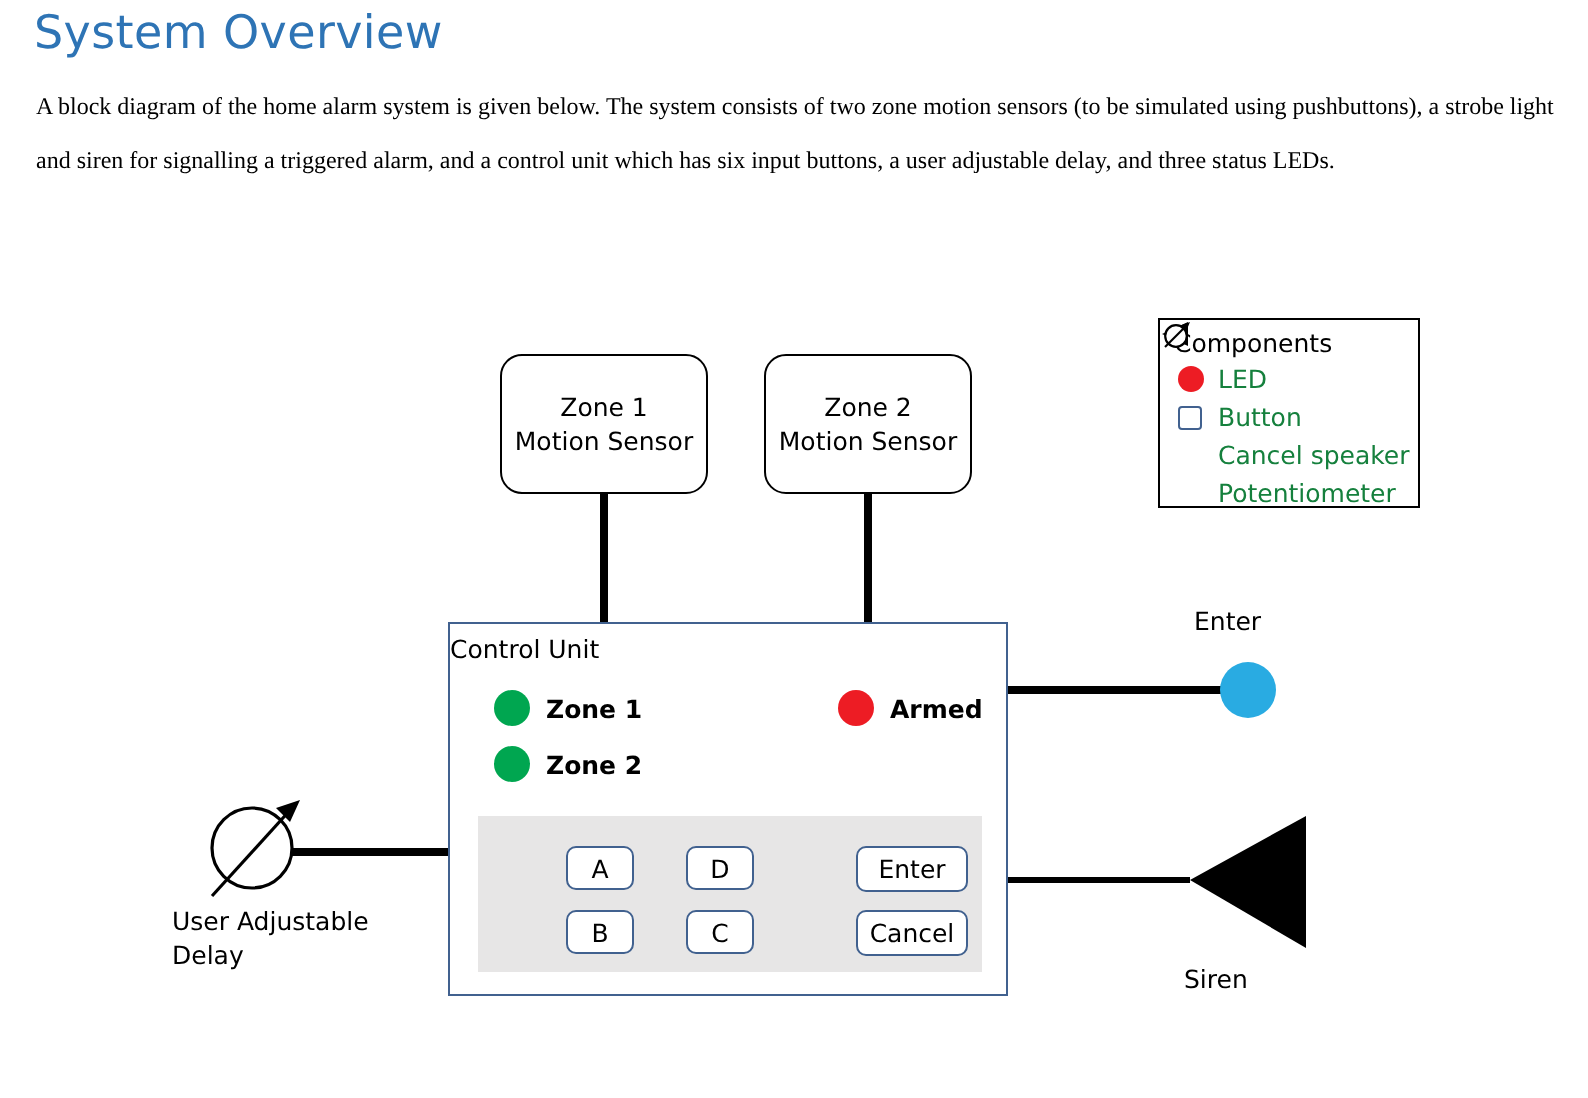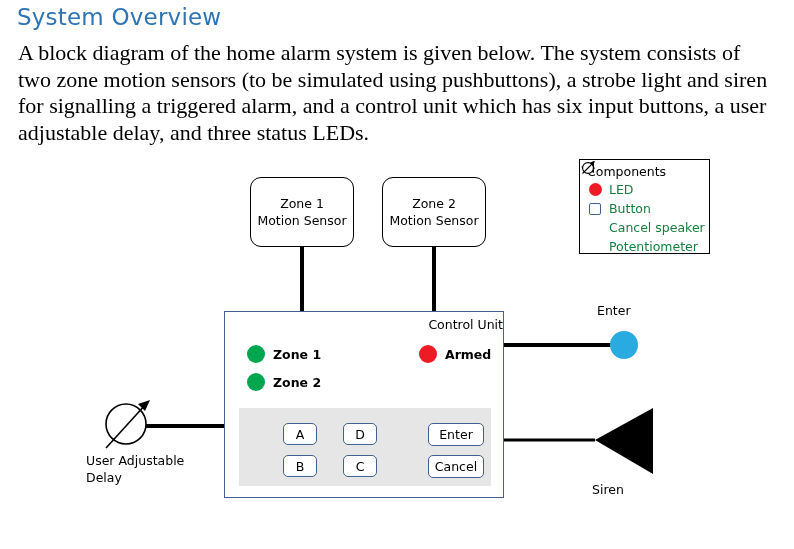--- a/index.html
+++ b/index.html
@@ -27,21 +27,21 @@
     color: #2E74B5;
     letter-spacing: 0.2px;
     white-space: nowrap;
   }
   #doc-paragraph {
     position: absolute;
     left: 18px;
     top: 40px;
     width: 760px;
     font-family: "Liberation Serif", serif;
-    font-size: 22px;
+    font-size: 12px;
     line-height: 26.5px;
     color: #000000;
     text-align: left;
   }
 
   
   #diagram {
     position: absolute;
     left: 0;
     top: 0;
@@ -93,21 +93,21 @@
     height: 187px;
     border: 1.6px solid #41618F;
     background: #ffffff;
     box-sizing: border-box;
   }
   #control-unit-title {
     position: absolute;
     left: 0;
     right: 0;
     top: 5px;
-    text-align: right;
+    text-align: left;
     font-family: "DejaVu Sans", sans-serif;
     font-size: 12.5px;
     color: #000000;
   }
   .cu-led-row {
     position: absolute;
     display: flex;
     align-items: center;
     gap: 8px;
     font-family: "DejaVu Sans", sans-serif;

